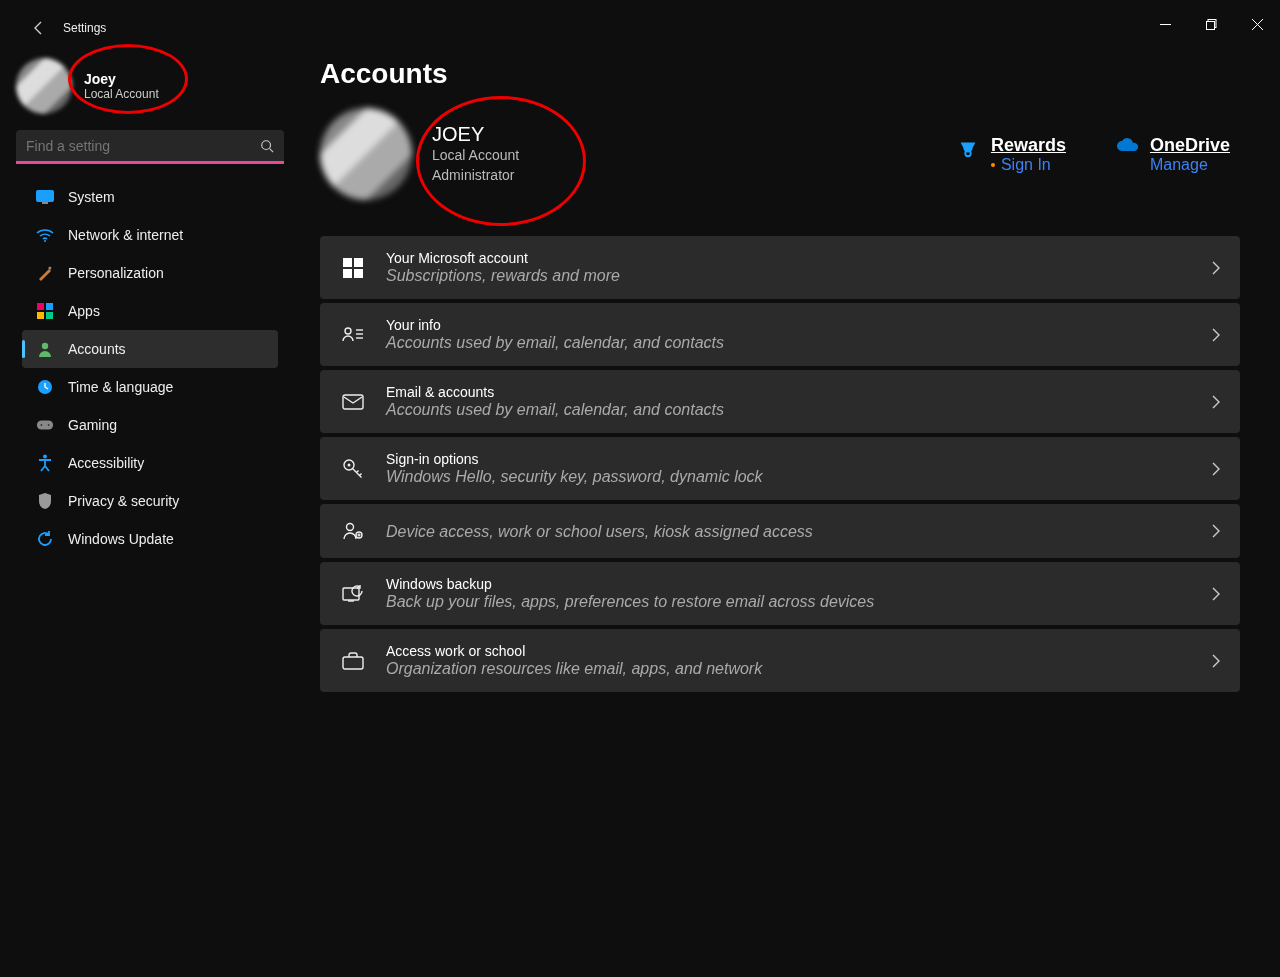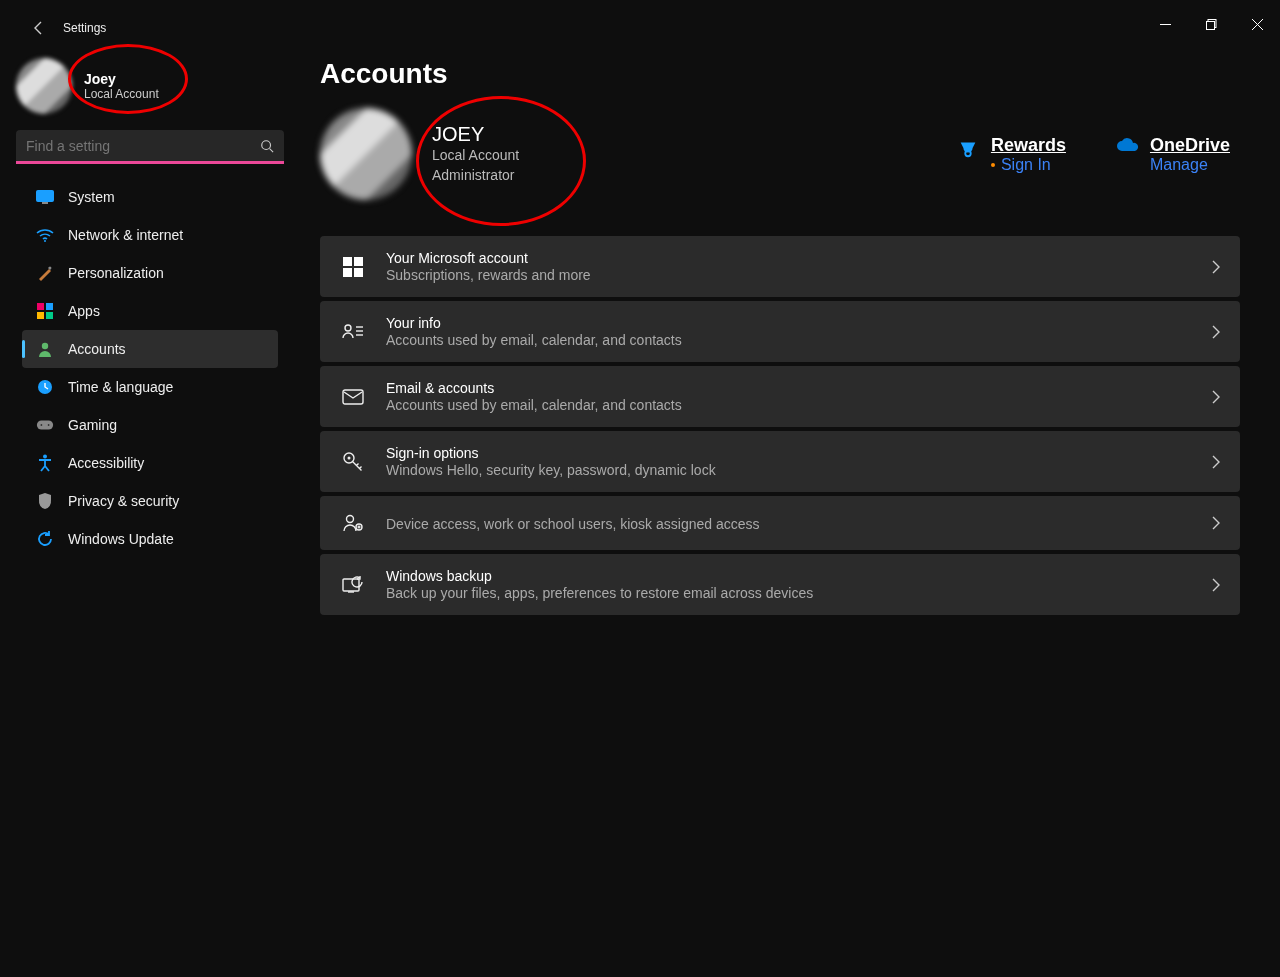--- a/index.html
+++ b/index.html
@@ -53,21 +53,21 @@
   .hero-r-icon { width:22px;height:22px;margin-top:2px; }
   .hero-r-title { font-size:18px; font-weight:600;text-decoration:underline; }
   .hero-r-sub { font-size:16px; color:#3b82f6; }
   .dot { display:inline-block;width:4px;height:4px;background:#ff8c00;border-radius:50%;margin-right:6px;vertical-align:middle;}
   
   
   .card { background:#2b2b2b; border-radius:4px; margin-bottom:4px; display:flex; align-items:center; padding:14px 20px; cursor:pointer; }
   .card-icon { width:26px;height:26px; margin-right:20px; display:flex;align-items:center;justify-content:center; color:#eee; }
   .card-body { flex:1; }
   .card-title { font-size:14px; color:#fff; }
-  .card-sub { font-size:14px; color:#aaa; margin-top:1px;}
+  .card-sub { font-size:16px; color:#aaa; margin-top:1px;font-style:italic;}
   .chevron { color:#ccc; }
   
   svg { display:block; }
 </style>
 </head>
 <body>
 
 <div class="titlebar">
   <div class="titlebar-left">
     <div class="back-btn">
@@ -361,15 +361,32 @@
           <div class="card-body">
             <div class="card-title">Windows backup</div>
             <div class="card-sub">Back up your files, apps, preferences to restore email across devices</div>
           </div>
           <div class="chevron">
             <svg width="8" height="14" viewBox="0 0 8 14">
               <path d="M1 1 l6 6 -6 6" stroke="#ccc" fill="none" stroke-width="1.4"></path>
             </svg>
           </div>
         </div>
+        <div class="card">
+          <div class="card-icon">
+            <svg width="22" height="18" viewBox="0 0 22 18">
+              <rect x="1" y="5" width="20" height="12" rx="2" stroke="#eee" fill="none" stroke-width="1.4"></rect>
+              <path d="M7 5 v-2 a2 2 0 0 1 2-2 h4 a2 2 0 0 1 2 2 v2" stroke="#eee" fill="none" stroke-width="1.4"></path>
+            </svg>
+          </div>
+          <div class="card-body">
+            <div class="card-title">Access work or school</div>
+            <div class="card-sub">Organization resources like email, apps, and network</div>
+          </div>
+          <div class="chevron">
+            <svg width="8" height="14" viewBox="0 0 8 14">
+              <path d="M1 1 l6 6 -6 6" stroke="#ccc" fill="none" stroke-width="1.4"></path>
+            </svg>
+          </div>
+        </div>
       </div>
   </div>
 </div>
 
 </body></html>

